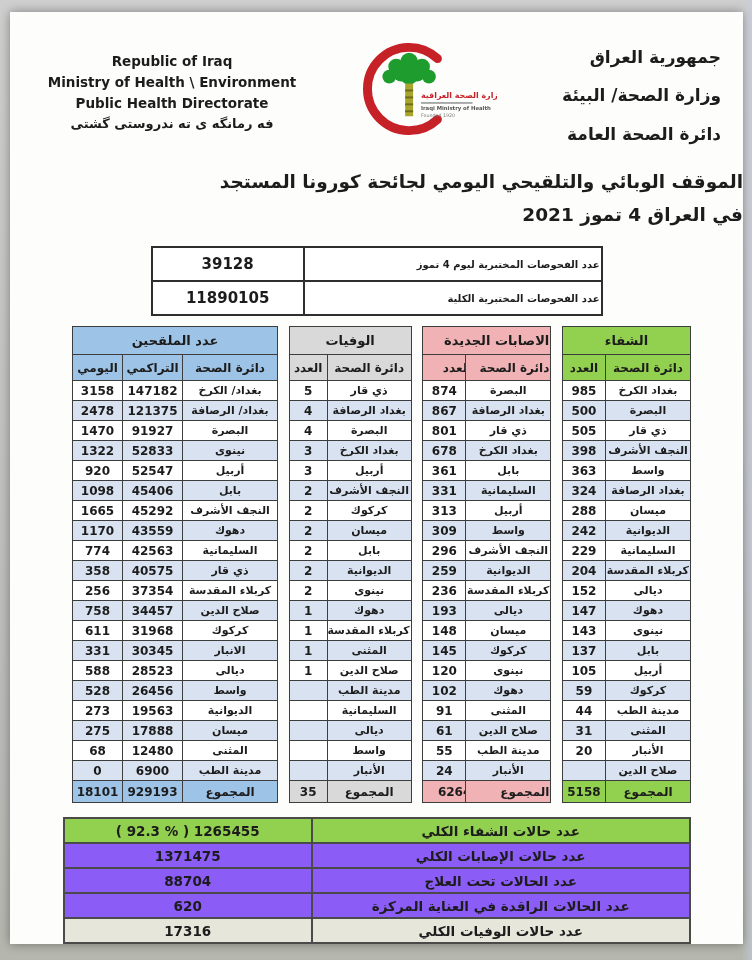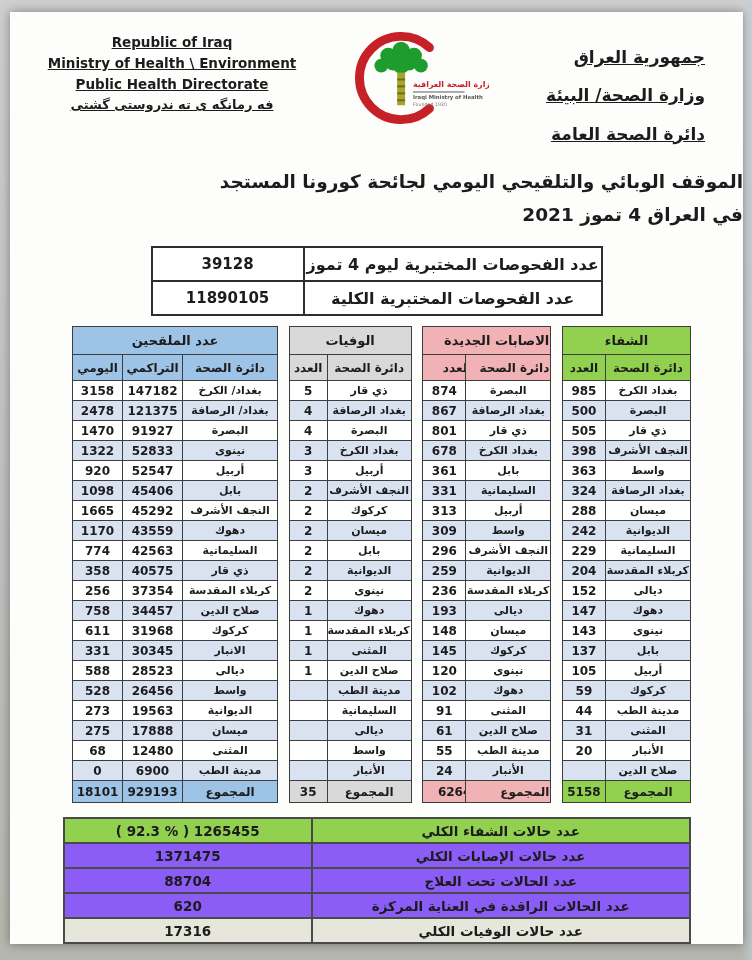--- a/index.html
+++ b/index.html
@@ -9,34 +9,34 @@
     font-family:"DejaVu Sans",sans-serif;color:#1c1c1c;
   }
   .paper{
     position:absolute;left:10px;top:12px;right:9px;bottom:16px;
     background:#fdfdfc;box-shadow:0 0 10px rgba(0,0,0,.38);
   }
   .edge-right{position:absolute;right:0;top:0;width:10px;height:100%;
     background:linear-gradient(90deg,rgba(205,213,226,0),rgba(195,206,224,.55));}
 
   
-  .hdr{display:flex;justify-content:space-between;align-items:flex-start;padding:20px 38px 0 26px;text-decoration:underline;}
+  .hdr{display:flex;justify-content:space-between;align-items:center;padding:20px 22px 0 26px;}
   .hdr-en{width:272px;text-align:center;font-weight:bold;font-size:13.5px;line-height:1.55;}
   .hdr-en .kur{font-size:13px;direction:rtl;}
   .logo-wrap{width:150px;height:104px;margin-top:-6px;}
   .hdr-ar{width:186px;direction:rtl;text-align:right;font-weight:bold;font-size:17px;line-height:2.25;padding-top:6px;}
 
   
   .title{direction:rtl;text-align:right;font-weight:bold;font-size:18.5px;line-height:1.8;margin-top:12px;}
 
   
   table{border-collapse:collapse;}
   .tests{width:452px;margin:15px auto 0;direction:rtl;}
   .tests td{border:2px solid #2e2e2e;height:30px;font-weight:bold;text-align:center;background:#fff;}
-  .tests .lbl{width:300px;font-size:16px;}
+  .tests .lbl{width:300px;font-size:10px;text-align:right;}
   .tests .val{width:150px;font-size:15px;}
 
   
   .tables{display:flex;justify-content:space-between;align-items:flex-start;margin:10px 52px 0 62px;direction:ltr;}
   .data{direction:rtl;table-layout:fixed;}
   .data th,.data td{border:1.6px solid #3d3d3d;text-align:center;font-weight:bold;padding:0 1px;overflow:hidden;white-space:nowrap;}
   .data .t-title th{height:27px;font-size:13px;margin-left:10px;}
   .data .t-cols th{height:25px;font-size:12px;}
   .data tbody td{height:19px;}
   .data tbody td.c-name{font-size:11px;}

